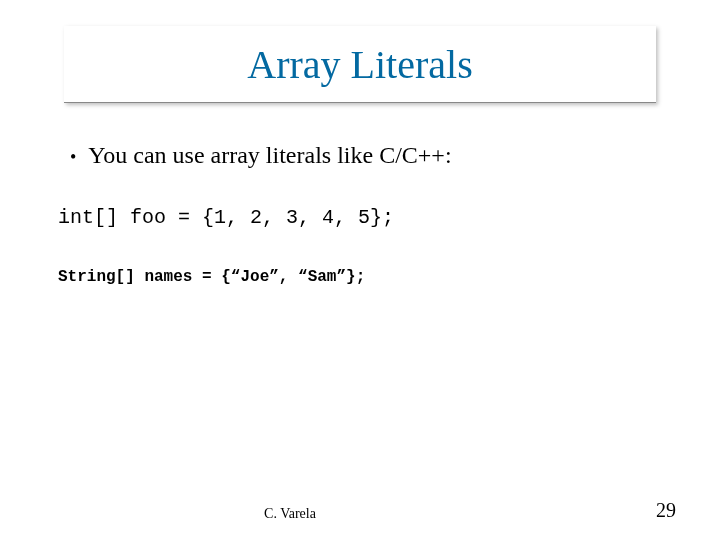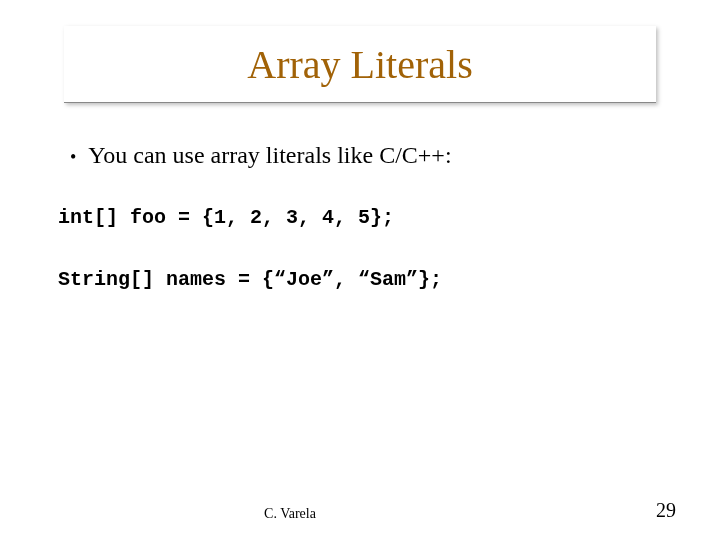--- a/index.html
+++ b/index.html
@@ -26,52 +26,52 @@
     height: 76px;
     border-bottom: 1px solid #888;
     box-shadow: 2px 2px 4px rgba(0,0,0,0.25);
     background: #fff;
     display: flex;
     align-items: center;
     justify-content: center;
   }
   .title {
     font-size: 40px;
-    color: #a16207;
+    color: #0369a1;
     font-family: "Times New Roman", Times, serif;
   }
   .bullet-row {
     position: absolute;
     left: 70px;
     top: 142px;
     font-size: 24px;
     color: #000;
   }
   .bullet-dot {
     display: inline-block;
     margin-right: 12px;
     font-size: 18px;
     vertical-align: middle;
   }
   .code1 {
     position: absolute;
     left: 58px;
     top: 206px;
     font-family: "Courier New", Courier, monospace;
-    font-weight: bold;
+    font-weight: normal;
     font-size: 20px;
     white-space: pre;
   }
   .code2 {
     position: absolute;
     left: 58px;
     top: 268px;
     font-family: "Courier New", Courier, monospace;
     font-weight: bold;
-    font-size: 20px;
+    font-size: 16px;
     white-space: pre;
   }
   .footer-author {
     position: absolute;
     left: 0;
     width: 580px;
     bottom: 18px;
     text-align: center;
     font-size: 14px;
     color: #000;

